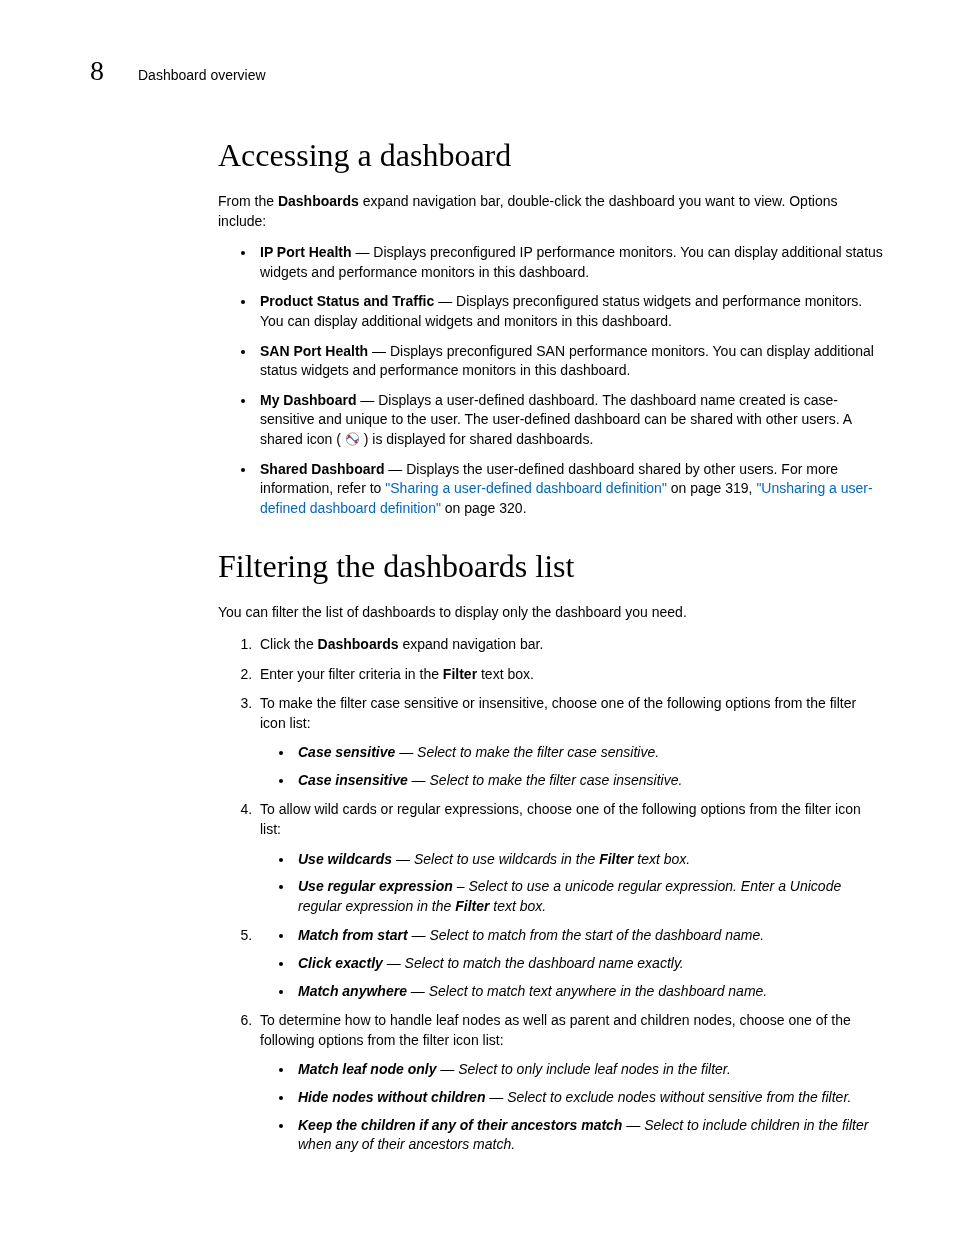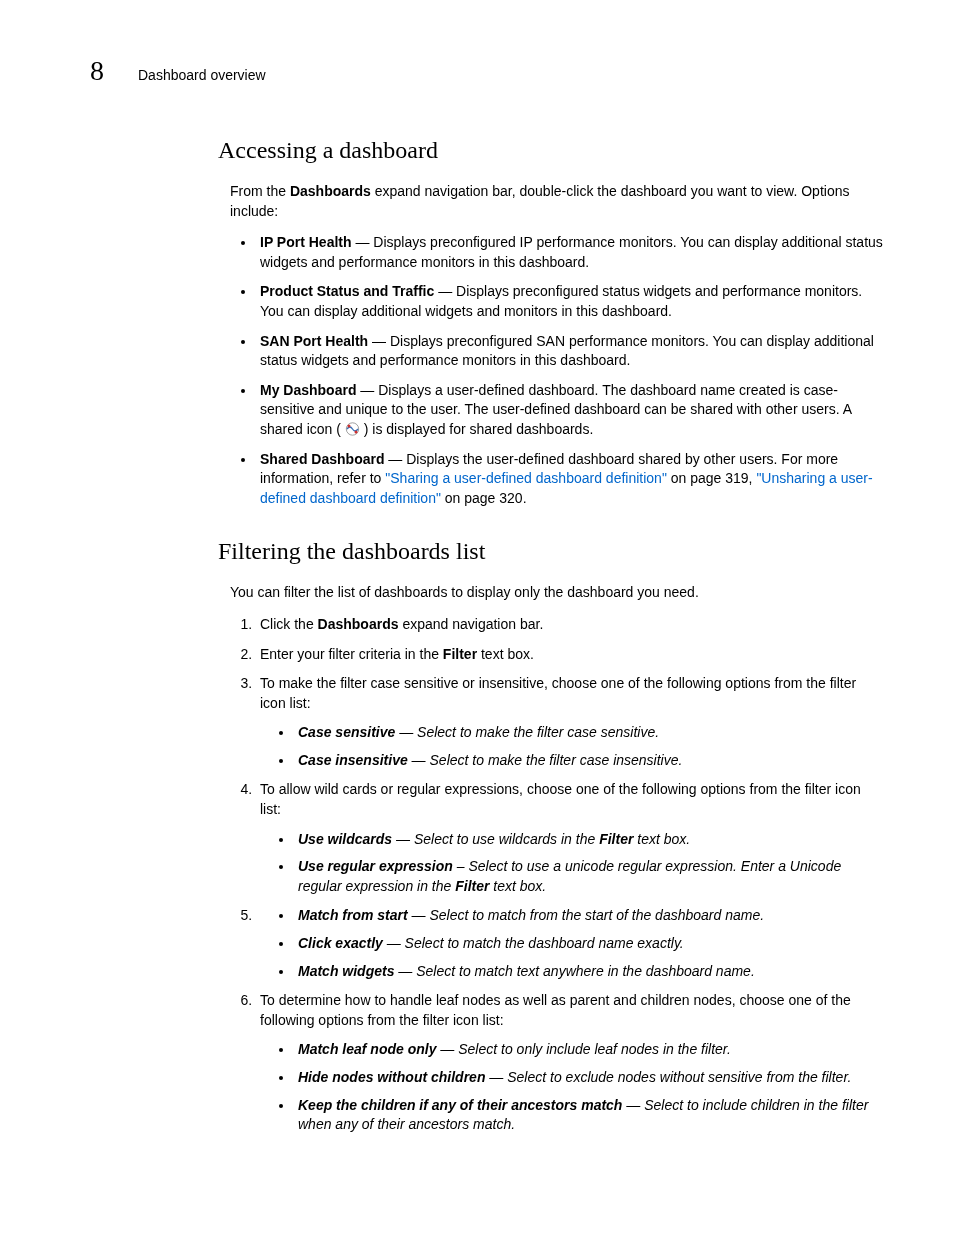--- a/index.html
+++ b/index.html
@@ -29,25 +29,25 @@
   .page-header-text {
     font-size: 14px;
     margin-left: 20px;
   }
   .content {
     margin-left: 128px;
   }
   h2.section-heading {
     font-family: Georgia, 'Times New Roman', serif;
     font-weight: normal;
-    font-size: 24px;
+    font-size: 32px;
     margin: 0 0 18px 0;
   }
   p.body-text {
-    margin: 0 0 12px 12px;
+    margin: 0 0 12px 0;
     line-height: 1.4;
   }
   ul.bullet-list {
     list-style: disc;
     margin: 0 0 30px 0;
     padding-left: 38px;
   }
   ul.bullet-list > li {
     margin-bottom: 10px;
     line-height: 1.4;
@@ -145,21 +145,21 @@
         <span>To allow wild cards or regular expressions, choose one of the following options from the filter icon list:</span>
         <ul class="sub-list">
           <li><span class="b">Use wildcards</span><span> — Select to use wildcards in the </span><span class="b">Filter</span><span> text box.</span></li>
           <li><span class="b">Use regular expression</span><span> – Select to use a unicode regular expression. Enter a Unicode regular expression in the </span><span class="b">Filter</span><span> text box.</span></li>
         </ul>
       </li>
       <li>
         <ul class="sub-list">
           <li><span class="b">Match from start</span><span> — Select to match from the start of the dashboard name.</span></li>
           <li><span class="b">Click exactly</span><span> — Select to match the dashboard name exactly.</span></li>
-          <li><span class="b">Match widgets</span><span> — Select to match text anywhere in the dashboard name.</span></li>
+          <li><span class="b">Match anywhere</span><span> — Select to match text anywhere in the dashboard name.</span></li>
         </ul>
       </li>
       <li>
         <span>To determine how to handle leaf nodes as well as parent and children nodes, choose one of the following options from the filter icon list:</span>
         <ul class="sub-list">
           <li><span class="b">Match leaf node only</span><span> — Select to only include leaf nodes in the filter.</span></li>
           <li><span class="b">Hide nodes without children</span><span> — Select to exclude nodes without sensitive from the filter.</span></li>
           <li><span class="b">Keep the children if any of their ancestors match</span><span> — Select to include children in the filter when any of their ancestors match.</span></li>
         </ul>
       </li>

